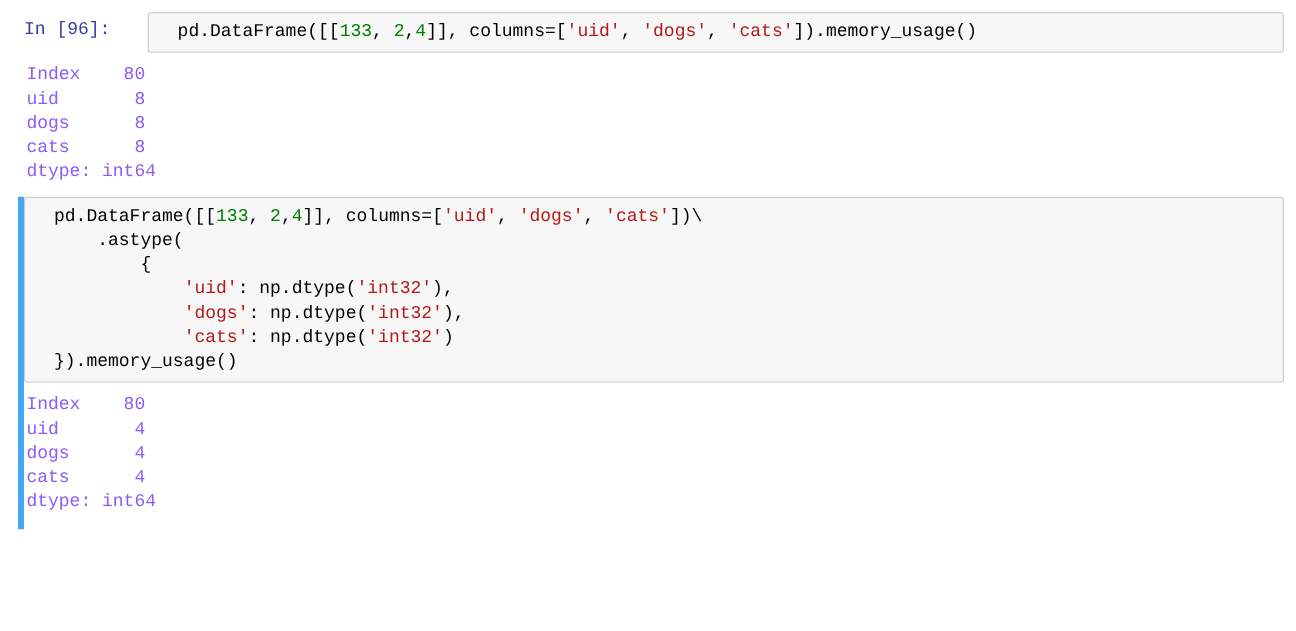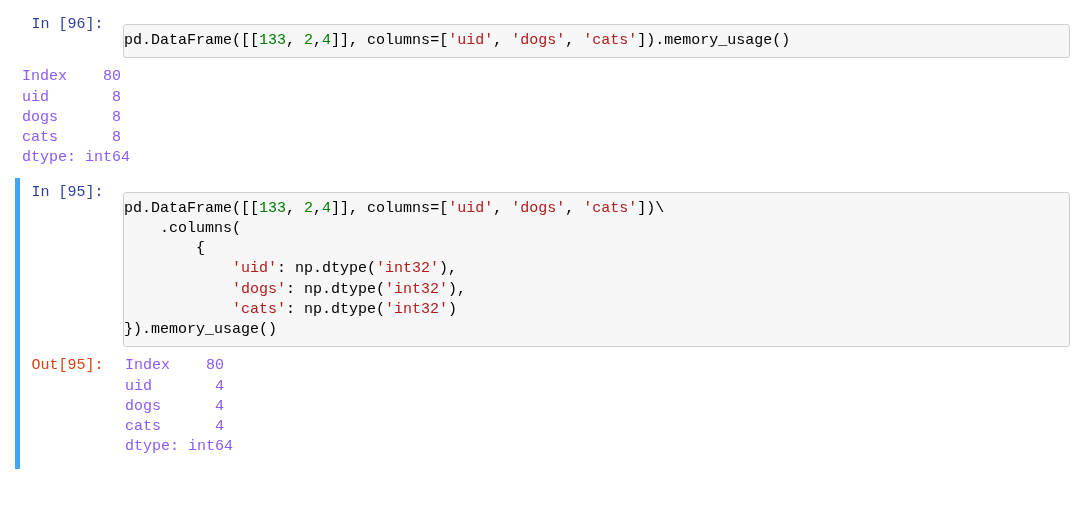--- a/index.html
+++ b/index.html
@@ -20,36 +20,35 @@
     padding-left: 0;
   }
   .cell-group.selected {
     border-left: 5px solid #42a5f5;
     margin-left: -5px;
     padding-bottom: 2px;
   }
   .prompt {
     width: 95px;
     min-width: 95px;
-    text-align: center;
+    text-align: left;
     padding: 5px 8px 5px 0;
     white-space: nowrap;
     font-family: inherit;
   }
   .prompt.in { color: #303f9f; }
   .prompt.out { color: #d84315; }
   .input-area {
     flex: 1;
     background: #f7f7f7;
     border: 1px solid #cfcfcf;
     border-radius: 3px;
-    padding: 6px 0;
+    padding: 6px 24px;
     white-space: pre;
     overflow-x: auto;
-    margin-top: 14px;
   }
   .output-area {
     flex: 1;
     padding: 5px 0 5px 2px;
     white-space: pre;
     font-family: inherit;
     color: #8b5cf6;
   }
   .tok-id { color: #000; }
   .tok-num { color: #008000; }
@@ -72,32 +71,30 @@
 dogs      8
 cats      8
 dtype: int64</div>
   </div>
 
 </div>
 
 <div class="cell-group selected">
 
   <div class="cell">
-    <div class="prompt in">In [95]:</div>
     <div class="input-area"><span class="tok-id">pd.DataFrame([[</span><span class="tok-num">133</span><span class="tok-id">, </span><span class="tok-num">2</span><span class="tok-id">,</span><span class="tok-num">4</span><span class="tok-id">]], columns</span><span class="tok-kw">=</span><span class="tok-id">[</span><span class="tok-str">'uid'</span><span class="tok-id">, </span><span class="tok-str">'dogs'</span><span class="tok-id">, </span><span class="tok-str">'cats'</span><span class="tok-id">])\</span>
-<span class="tok-id">    .columns(</span>
+<span class="tok-id">    .astype(</span>
 <span class="tok-id">        {</span>
 <span class="tok-id">            </span><span class="tok-str">'uid'</span><span class="tok-id">: np.dtype(</span><span class="tok-str">'int32'</span><span class="tok-id">),</span>
 <span class="tok-id">            </span><span class="tok-str">'dogs'</span><span class="tok-id">: np.dtype(</span><span class="tok-str">'int32'</span><span class="tok-id">),</span>
 <span class="tok-id">            </span><span class="tok-str">'cats'</span><span class="tok-id">: np.dtype(</span><span class="tok-str">'int32'</span><span class="tok-id">)</span>
 <span class="tok-id">}).memory_usage()</span></div>
   </div>
 
   <div class="cell">
-    <div class="prompt out">Out[95]:</div>
     <div class="output-area">Index    80
 uid       4
 dogs      4
 cats      4
 dtype: int64</div>
   </div>
 
 </div>
 
 </body></html>

